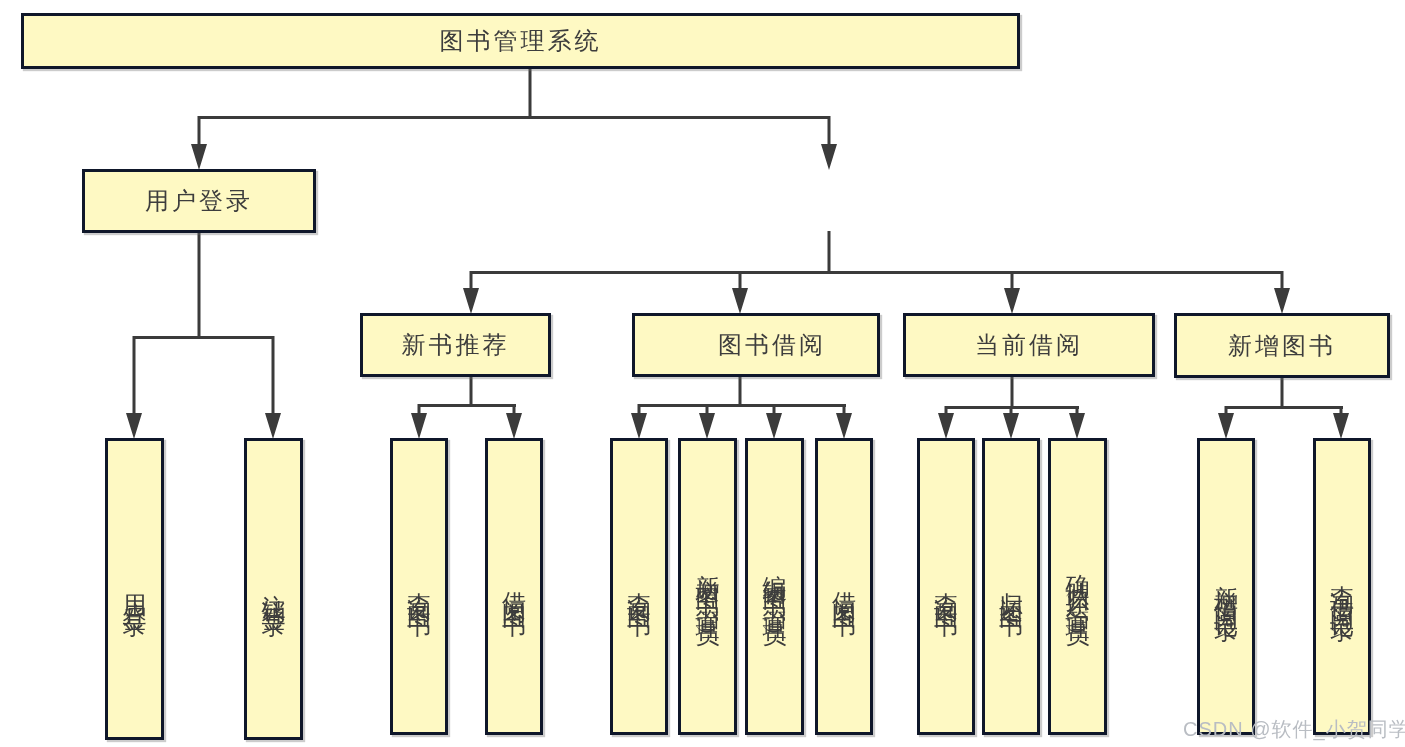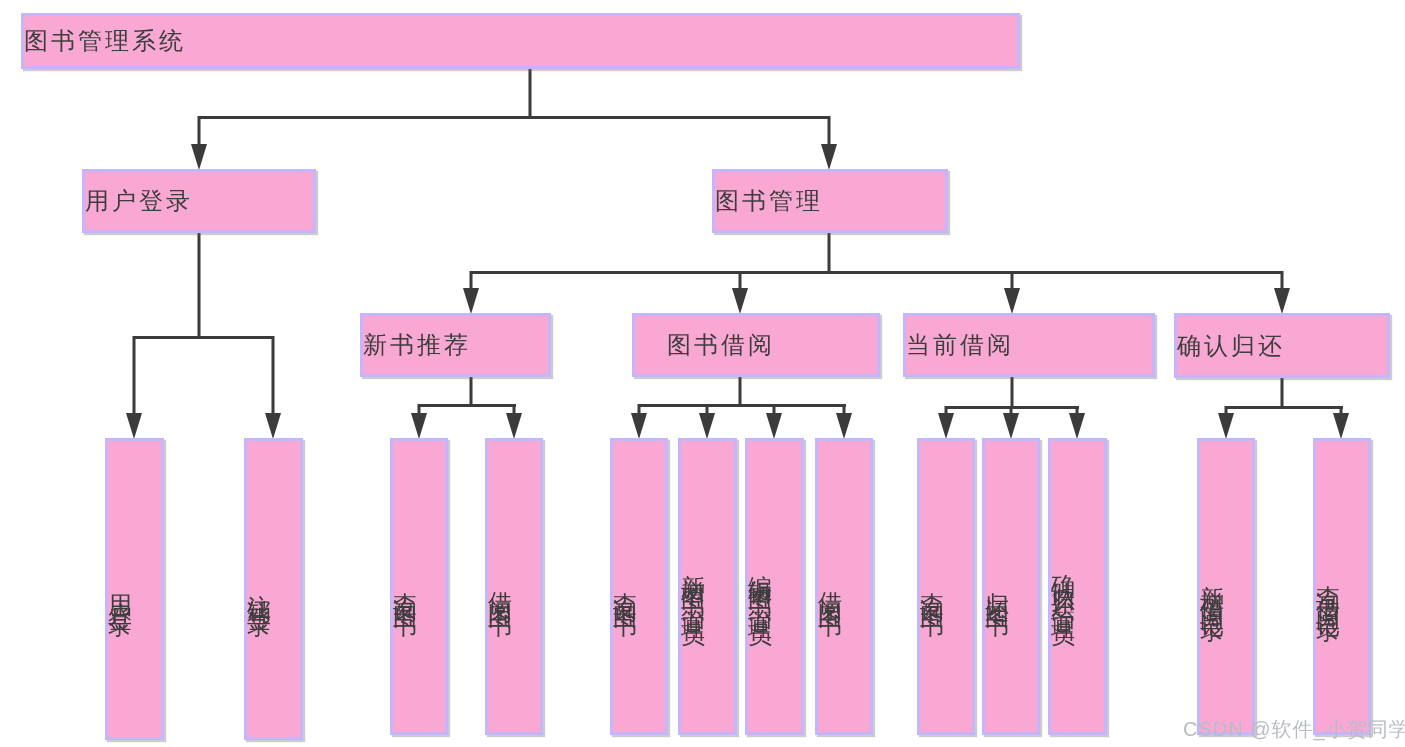--- a/index.html
+++ b/index.html
@@ -4,22 +4,22 @@
 <style>
   html,body{margin:0;padding:0;}
   body{
     width:1405px;height:747px;background:#ffffff;
     font-family:"Liberation Sans","DejaVu Sans",sans-serif;
     position:relative;overflow:hidden;
   }
   .canvas{position:absolute;left:0;top:0;width:1405px;height:747px;}
   svg.wires{position:absolute;left:0;top:0;z-index:1;pointer-events:none;}
   .node{
-    position:absolute;box-sizing:border-box;background:#f9a8d4;
-    border:3px solid #c4b5fd;display:flex;align-items:center;
+    position:absolute;box-sizing:border-box;background:#fef9c3;
+    border:3px solid #0f172a;display:flex;align-items:center;justify-content:center;
     color:#3d3d3d;z-index:2;
     box-shadow:2px 2px 1px rgba(110,110,110,0.35);
   }
   .hlabel{font-size:24px;letter-spacing:3px;white-space:nowrap;line-height:1;}
   .vnode .vlabel{
     writing-mode:vertical-rl;text-orientation:mixed;
     font-size:24px;letter-spacing:7px;line-height:1;white-space:nowrap;
   }
   .watermark{
     position:absolute;left:1183px;top:716px;z-index:10;
@@ -63,35 +63,32 @@
       M1333 413 L1349 413 L1341 439 Z"></path>
   </svg>
 
   <div class="node" style="left:21px;top:13px;width:999px;height:56px;">
     <span class="hlabel">图书管理系统</span>
   </div>
 
   <div class="node" style="left:82px;top:169px;width:234px;height:64px;">
     <span class="hlabel">用户登录</span>
   </div>
-  <div class="node" style="left:712px;top:169px;width:236px;height:64px;">
-    <span class="hlabel">图书管理</span>
-  </div>
 
   <div class="node" style="left:360px;top:313px;width:191px;height:64px;">
     <span class="hlabel">新书推荐</span>
   </div>
   <div class="node" style="left:632px;top:313px;width:248px;height:64px;padding-left:32px;">
     <span class="hlabel">图书借阅</span>
   </div>
   <div class="node" style="left:903px;top:313px;width:252px;height:64px;">
     <span class="hlabel">当前借阅</span>
   </div>
   <div class="node" style="left:1174px;top:313px;width:216px;height:65px;">
-    <span class="hlabel">确认归还</span>
+    <span class="hlabel">新增图书</span>
   </div>
 
   <div class="node vnode" style="left:105px;top:438px;width:59px;height:302px;">
     <span class="vlabel">用户登录</span>
   </div>
   <div class="node vnode" style="left:244px;top:438px;width:59px;height:302px;">
     <span class="vlabel">注销登录</span>
   </div>
 
   <div class="node vnode" style="left:390px;top:438px;width:58px;height:297px;">

